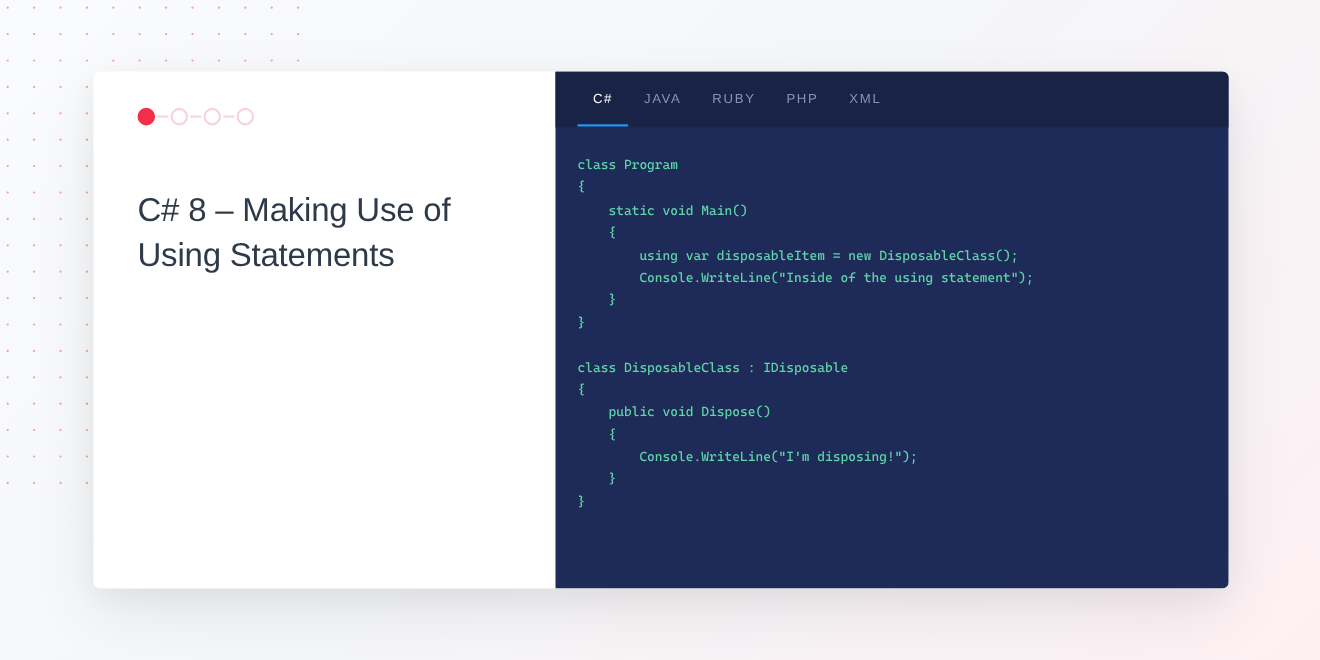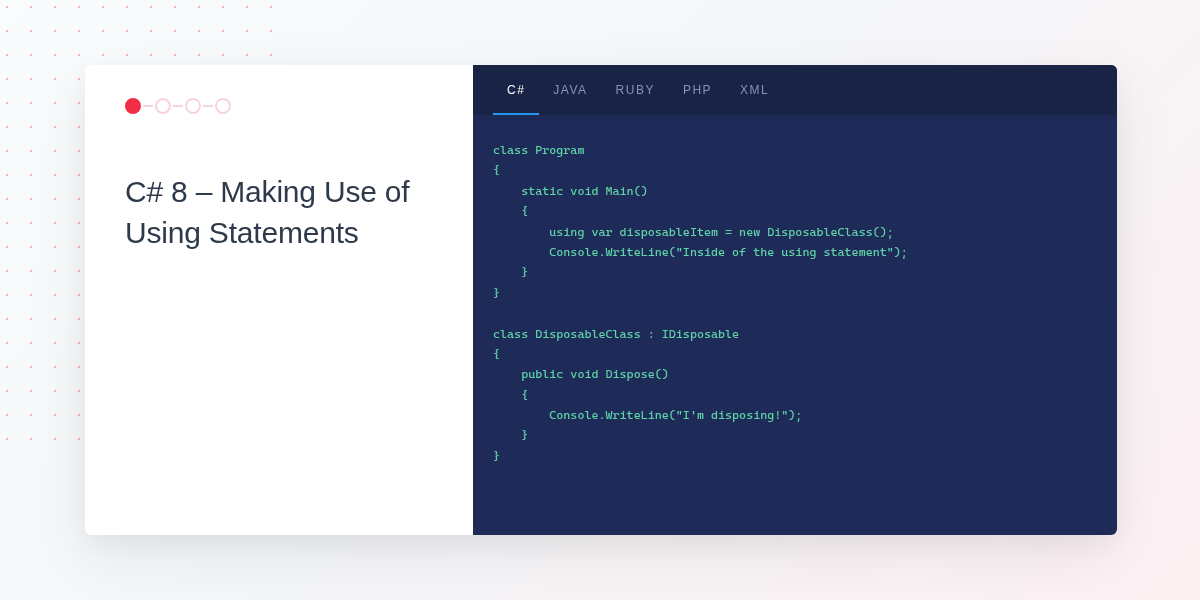--- a/index.html
+++ b/index.html
@@ -32,21 +32,21 @@
       left: 85px;
       width: 1032px;
       height: 470px;
       background: #fff;
       border-radius: 6px;
       box-shadow: 0 20px 60px rgba(0,0,0,0.08), 0 8px 24px rgba(0,0,0,0.04);
       display: flex;
       overflow: hidden;
     }
     .card-left {
-      width: 388px;
+      width: 420px;
       padding: 33px 40px 40px 40px;
       display: flex;
       flex-direction: column;
     }
     .step-indicator {
       display: flex;
       gap: 4px;
       align-items: center;
       margin-bottom: 58px;
     }

